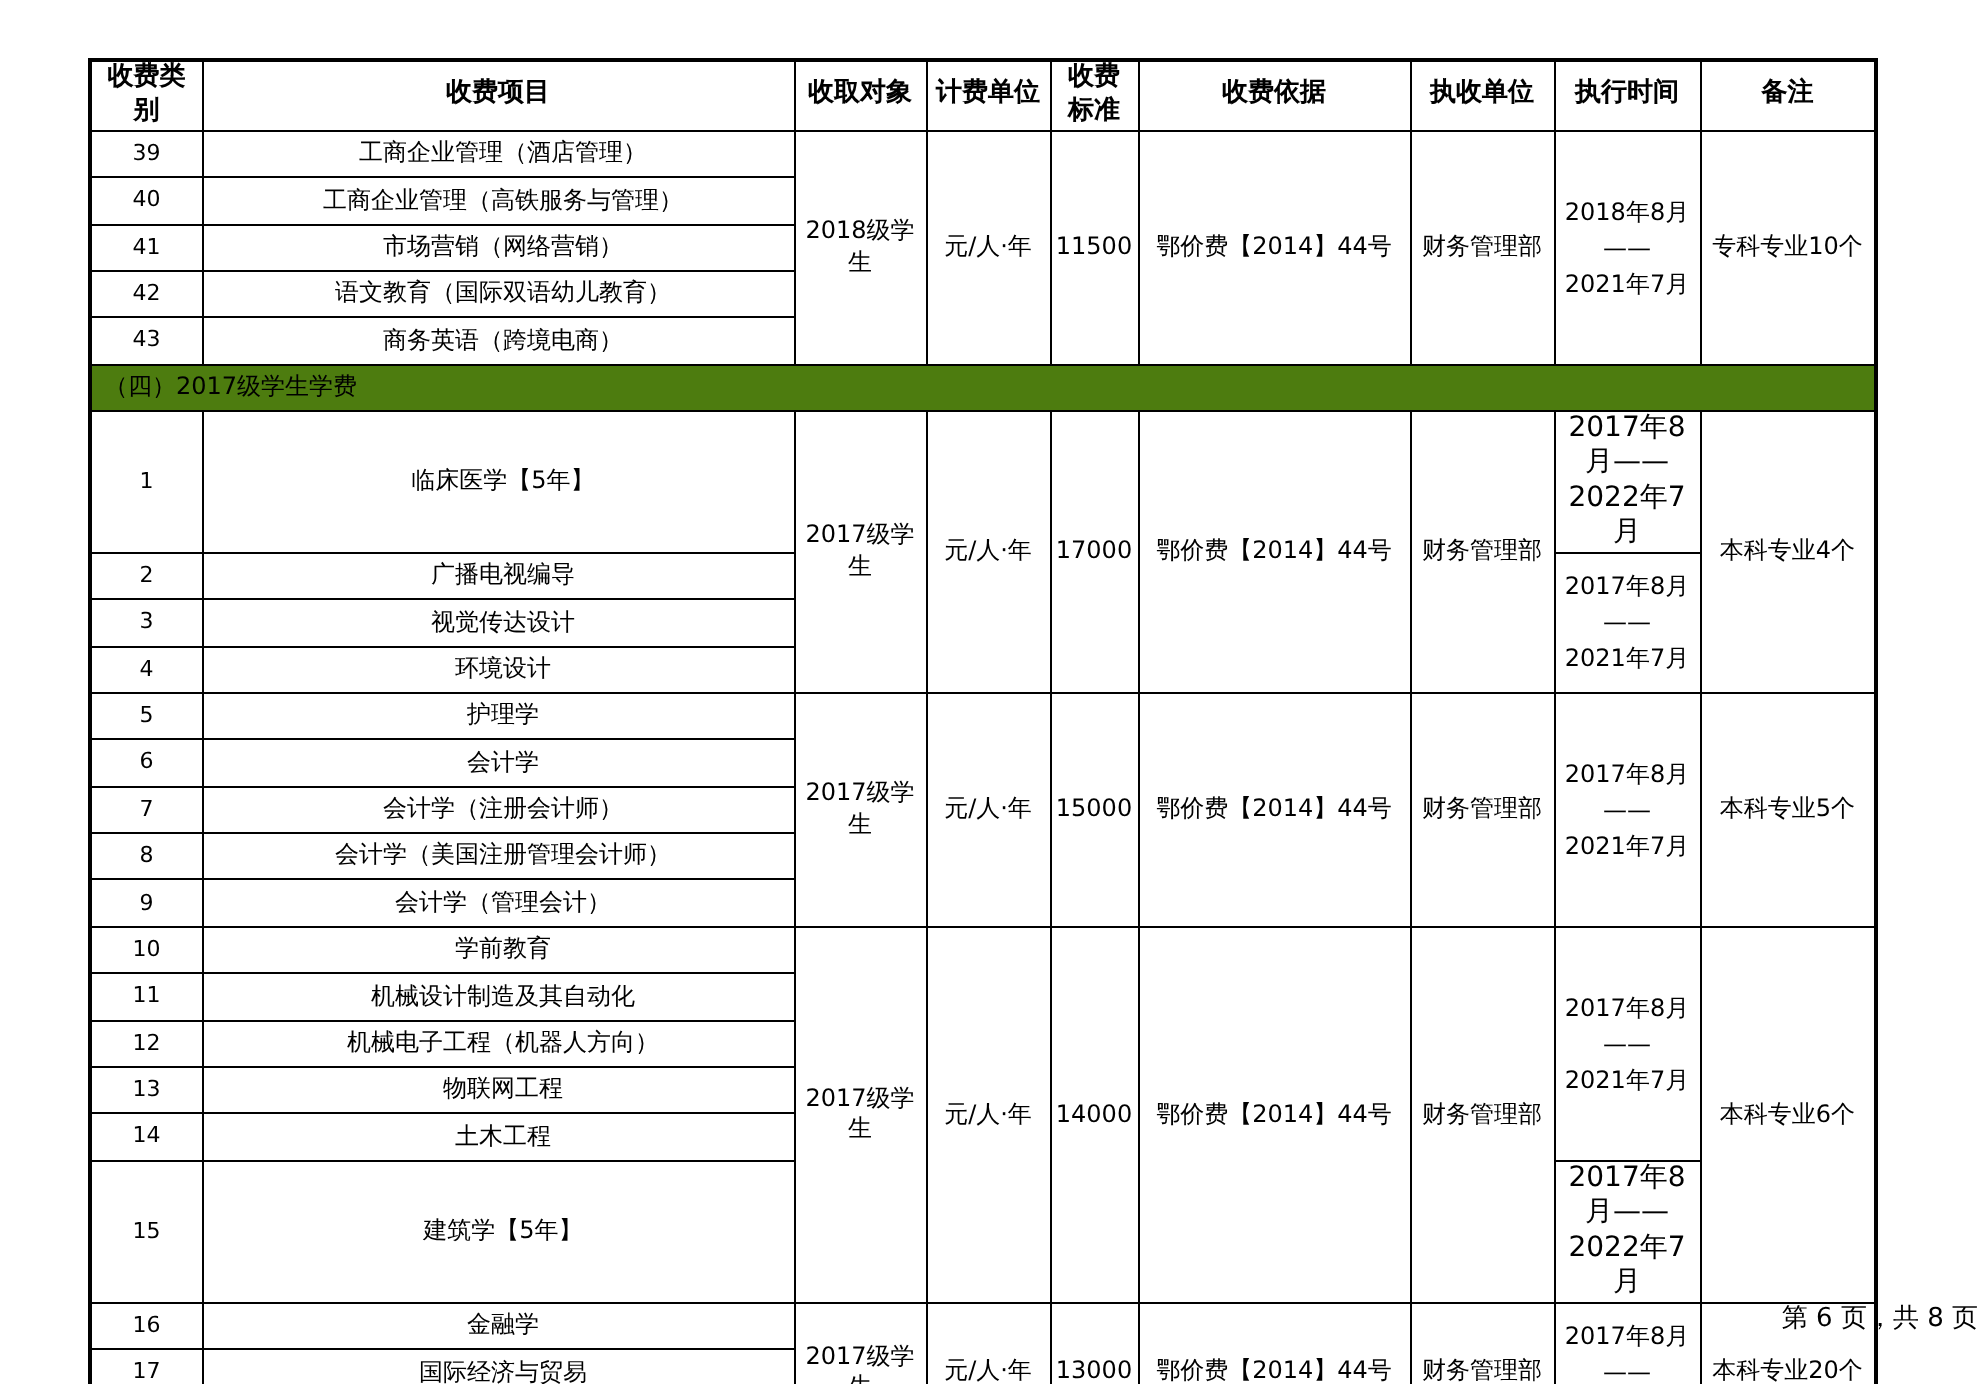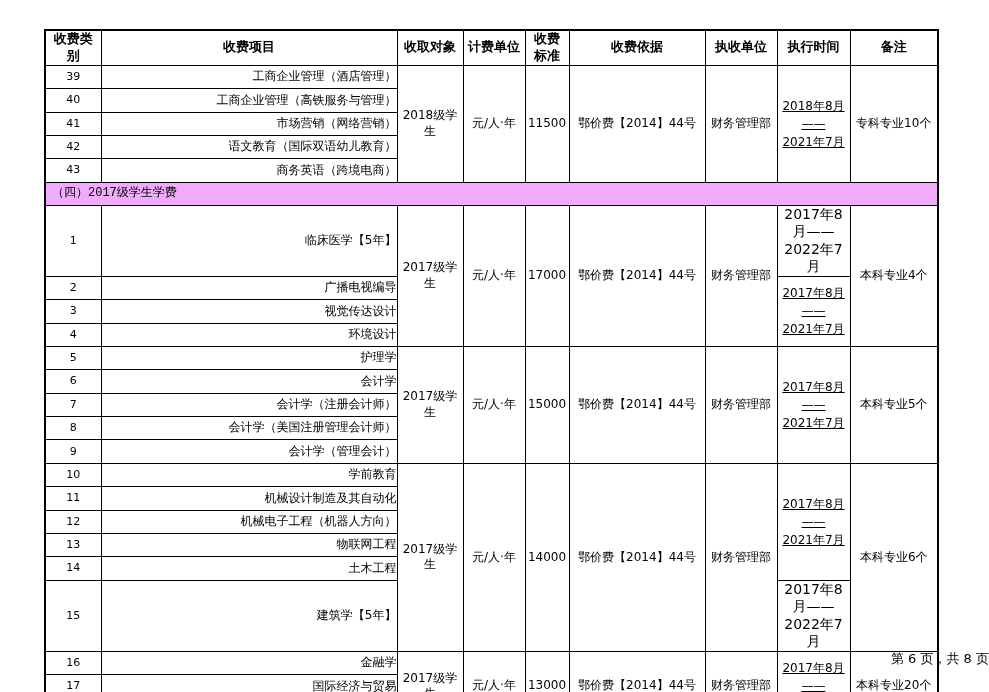--- a/index.html
+++ b/index.html
@@ -42,45 +42,43 @@
   .fee-table th.th-std  { padding: 0 7px; }
   tr.r  { height: 23.4px; }
   tr.r18 { height: 23.4px; }
   td.num {
     font-size: 11px;
     text-align: center;
     margin-top: 44px;
   }
   td.item {
     font-size: 12px;
-    text-align: right;
+    text-align: center;
     padding-left: 5px;
   }
   td.center {
     font-size: 12px;
     text-align: center;
   }
   td.period-big {
     font-size: 12px;
     text-align: center;
-    text-decoration: underline;
   }
   td.period-big .pl { line-height: 1.5; }
   td.period-small {
     font-size: 14px;
     text-align: center;
     line-height: 1.25;
   }
   tr.section-bar td {
-    background: #f0abfc;
+    background: #4d7c0f;
     font-size: 12px;
     text-align: left;
     padding-left: 6px;
     height: 22px;
-    font-family: Liberation Mono, monospace;
   }
   .footer {
     position: absolute;
     left: 0;
     width: 989px;
     top: 650px;
     text-align: right;
     font-size: 13px;
   }
 </style>

